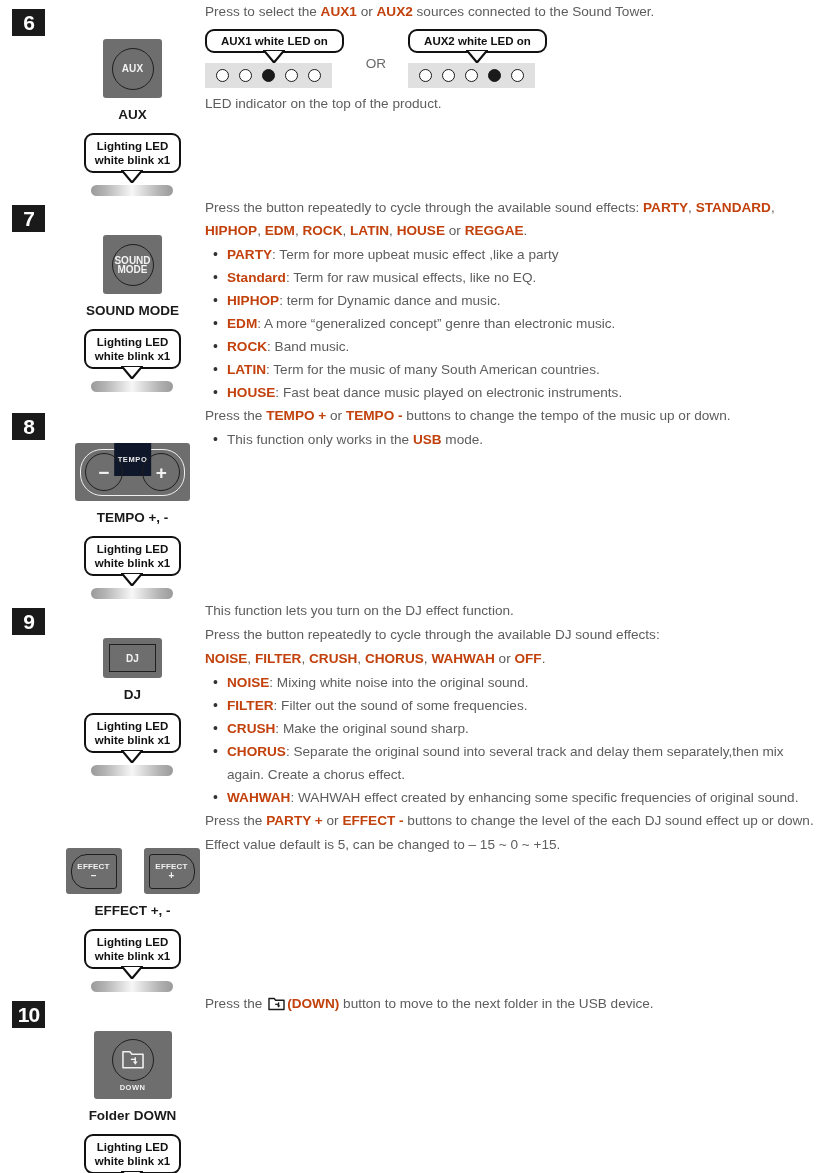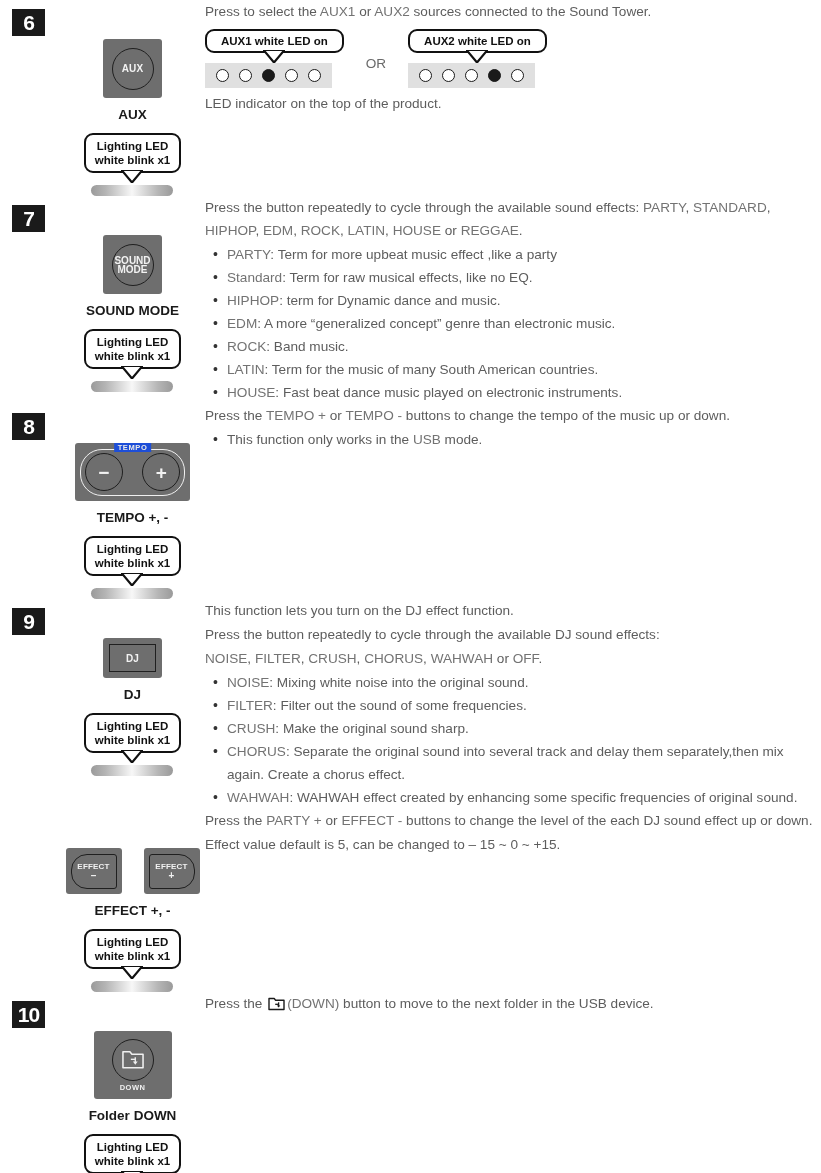--- a/index.html
+++ b/index.html
@@ -82,22 +82,22 @@
     color:#f2f2f2;font-size:10px;font-weight:bold;
   }
 
   
   .tempo-frame{
     position:absolute;left:5px;top:6px;right:5px;bottom:5px;
     border:1.6px solid #f0f0f0;border-radius:22px;
   }
   .tempo-label{
     position:absolute;top:-7px;left:50%;transform:translateX(-50%);
-    background:#1d4ed8;color:#eaeaea;font-size:7.5px;letter-spacing:.6px;
-    padding:0 4px;font-weight:bold;
+    background:#0f172a;color:#eaeaea;font-size:7.5px;letter-spacing:.6px;
+    padding:12px 4px;font-weight:bold;
   }
   .tempo-btns{
     position:absolute;left:0;top:0;right:0;bottom:0;
     display:flex;align-items:center;justify-content:space-around;
   }
   .tcirc{
     width:36px;height:36px;border-radius:50%;
     border:1.6px solid #1f1f1f;
     display:flex;align-items:center;justify-content:center;
     color:#f2f2f2;font-size:19px;line-height:19px;font-weight:bold;
@@ -154,21 +154,21 @@
   }
   .ledbar{
     margin-top:12px;
     width:82px;height:11px;border-radius:6px;
     background:linear-gradient(90deg,#9a9a9a 0%,#b5b5b5 18%,#f7f7f7 50%,#b5b5b5 82%,#9a9a9a 100%);
   }
 
   
   .desc{padding:9px 12px 10px 9px;font-size:13.6px;line-height:23px;color:#5d5d5d;}
   .desc p{margin:0 0 1px 0;}
-  .desc b{color:#737373;font-weight:normal;}
+  .desc b{color:#c2410c;font-weight:bold;}
   ul.bullets{margin:1px 0 0 0;padding:0;list-style:none;}
   ul.bullets li{
     position:relative;padding-left:22px;margin:0;line-height:23px;
   }
   ul.bullets li::before{
     content:"\2022";
     position:absolute;left:8px;top:0;color:#333;font-size:14px;
   }
 
   

